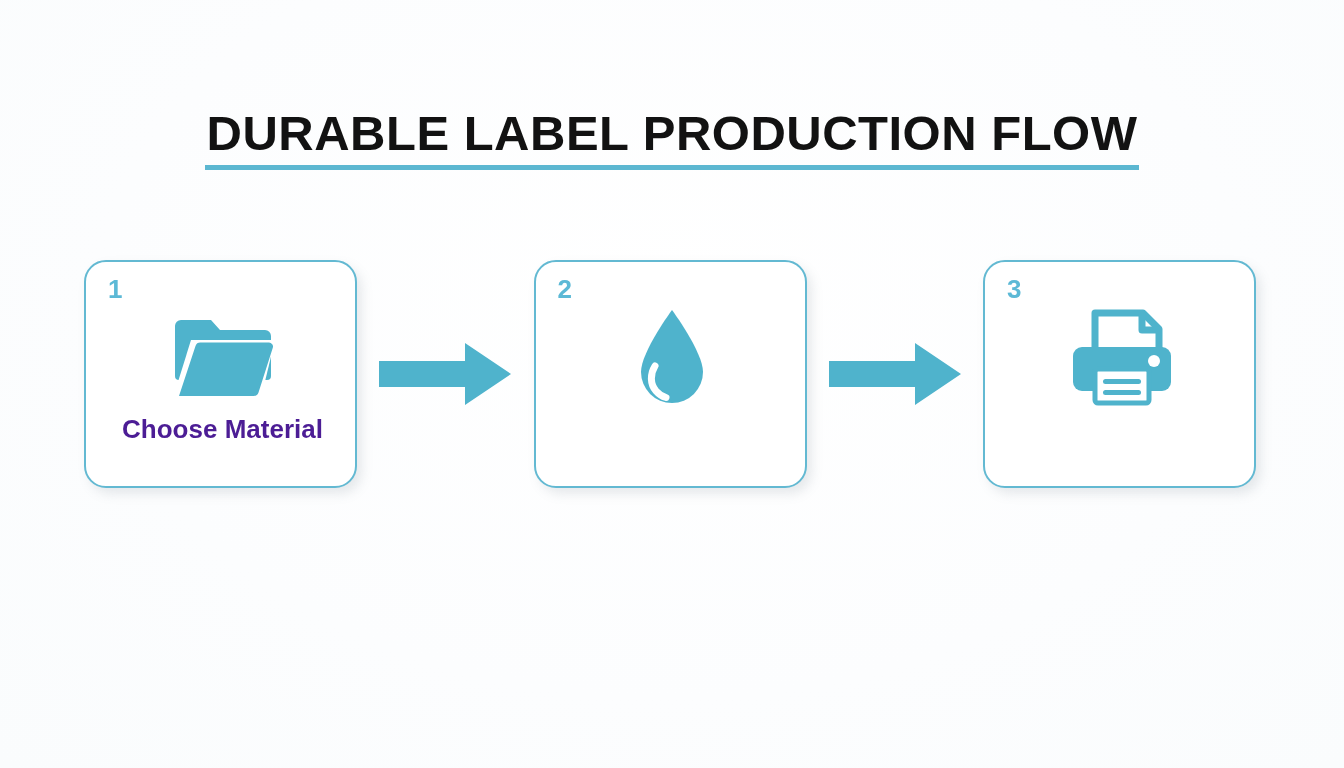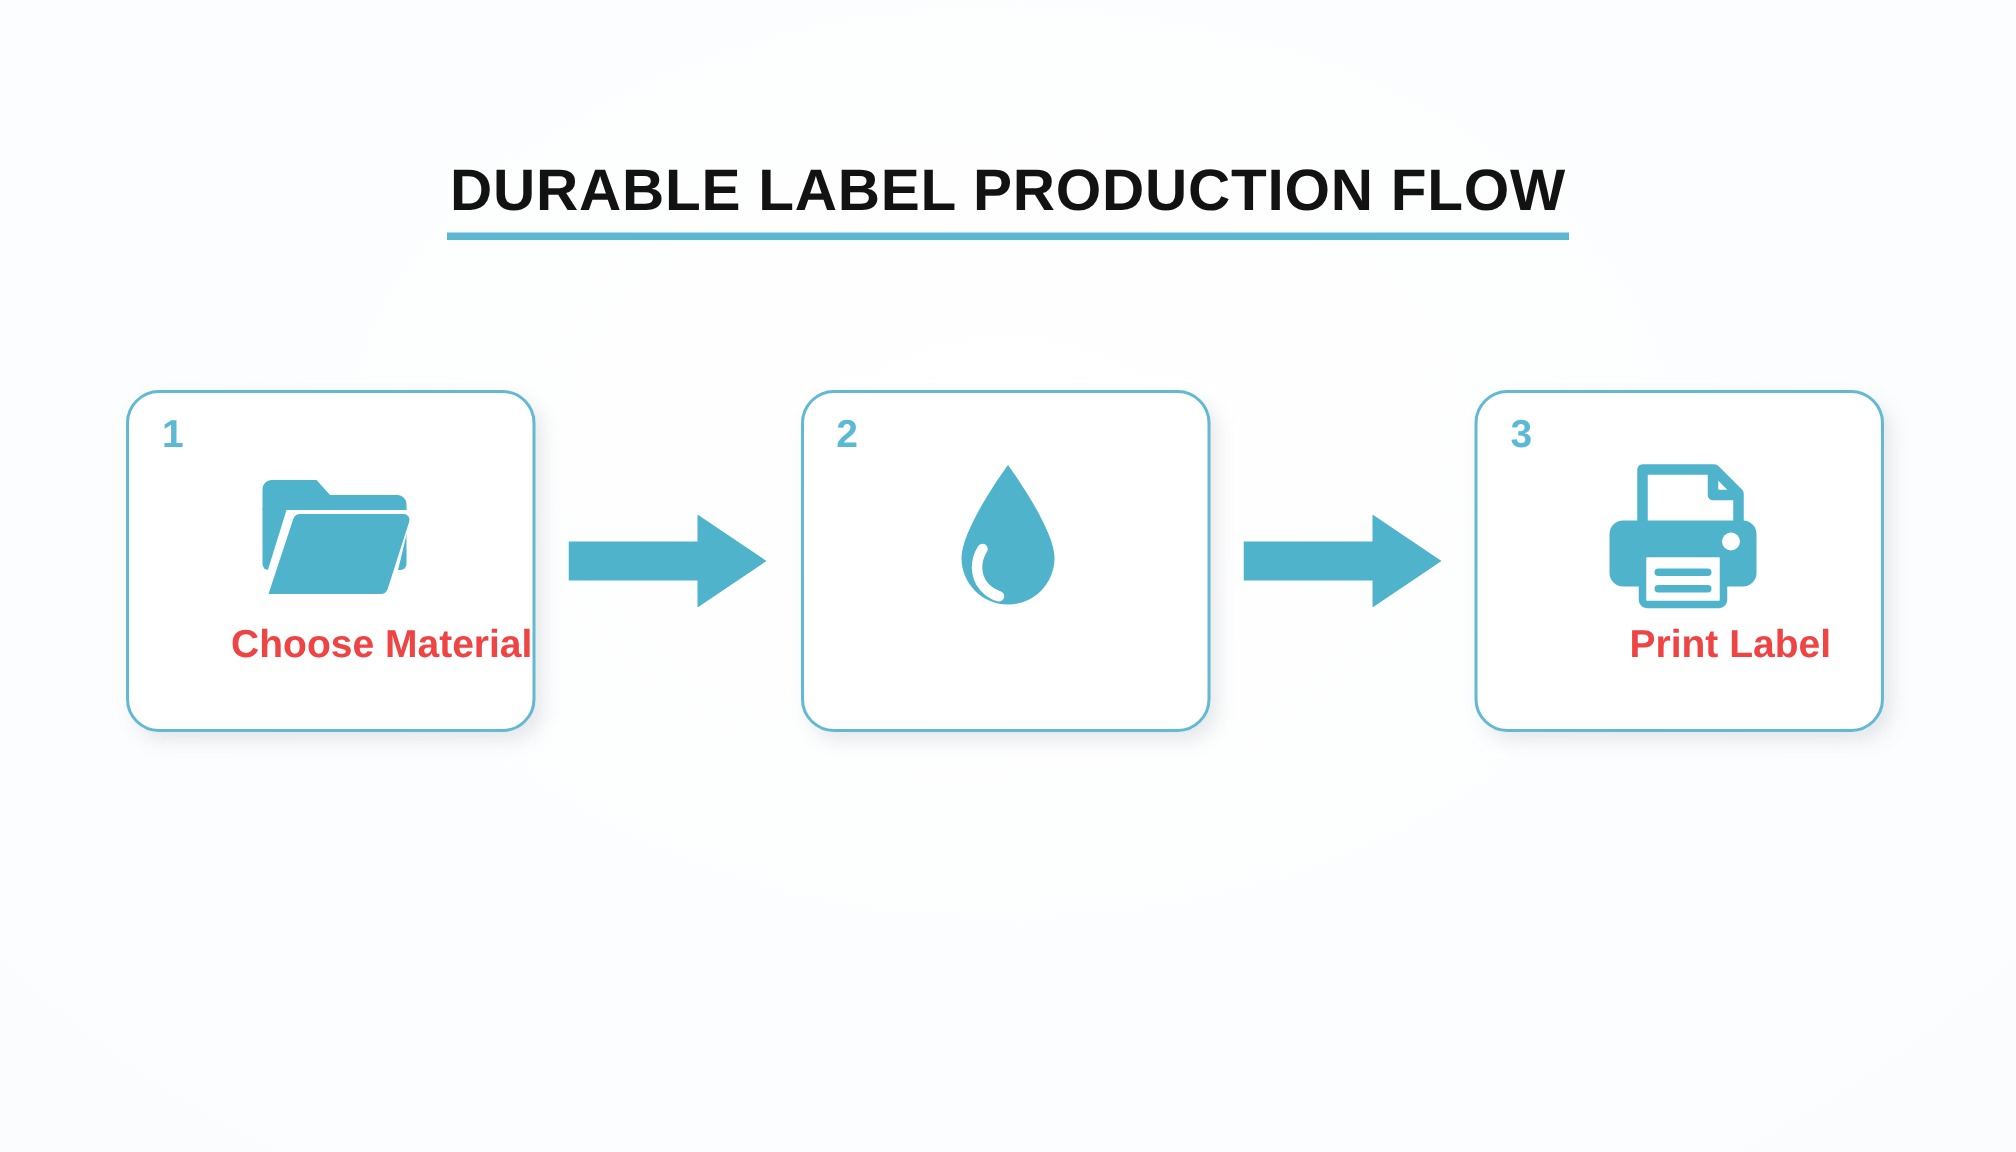--- a/index.html
+++ b/index.html
@@ -25,21 +25,21 @@
   .title-block {
     position: absolute;
     left: 0;
     top: 108px;
     width: 1344px;
     text-align: center;
   }
   .title-text {
     display: inline-block;
     font-family: "Liberation Sans", sans-serif;
-    font-size: 39px;
+    font-size: 49px;
     font-weight: bold;
     letter-spacing: 0.5px;
     color: #121212;
     line-height: 1.05;
     padding: 0 2px 6px 2px;
     border-bottom: 5px solid #5cb7d1;
     white-space: nowrap;
   }
 
   
@@ -88,23 +88,22 @@
   }
 
   .card-label {
     position: absolute;
     left: 0;
     top: 152px;
     width: 273px;
     text-align: center;
     font-size: 26px;
     font-weight: bold;
-    color: #ef4444;
+    color: #4c1d95;
     white-space: nowrap;
-    padding-left: 32px;
   }
 
   
   .arrow {
     flex: 0 0 auto;
     width: 132px;
     height: 62px;
     display: block;
   }
 </style>
@@ -166,17 +165,16 @@
           <path d="M73 5 V21 H89" fill="none" stroke="#4fb3cc" stroke-width="7" stroke-linejoin="round"></path>
 
           <rect x="4" y="38" width="98" height="44" rx="9" fill="#4fb3cc"></rect>
           <circle cx="85" cy="52" r="6" fill="#ffffff"></circle>
 
           <rect x="26" y="60" width="54" height="34" rx="3" fill="#ffffff" stroke="#4fb3cc" stroke-width="5"></rect>
           <rect x="34" y="70" width="38" height="5" rx="2.5" fill="#4fb3cc"></rect>
           <rect x="34" y="81" width="38" height="5" rx="2.5" fill="#4fb3cc"></rect>
         </svg>
       </div>
-      <div class="card-label">Print Label</div>
     </div>
 
   </div>
 </div>
 
 </body></html>

